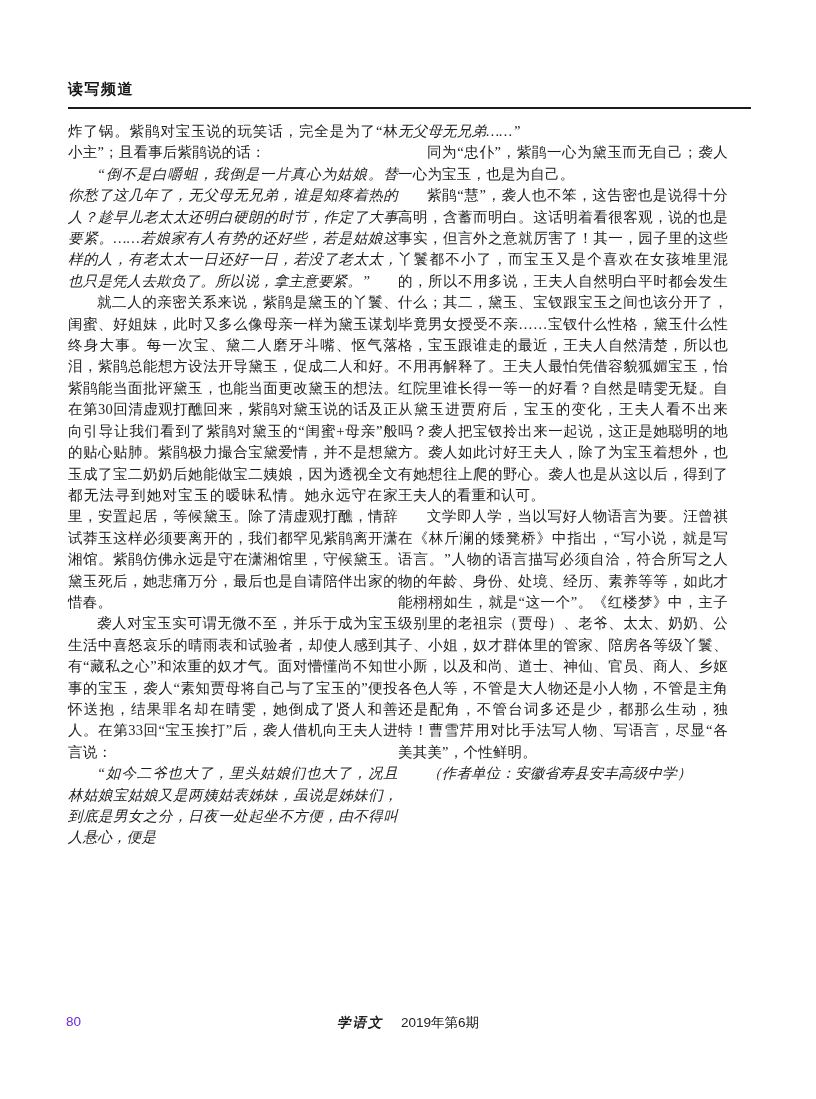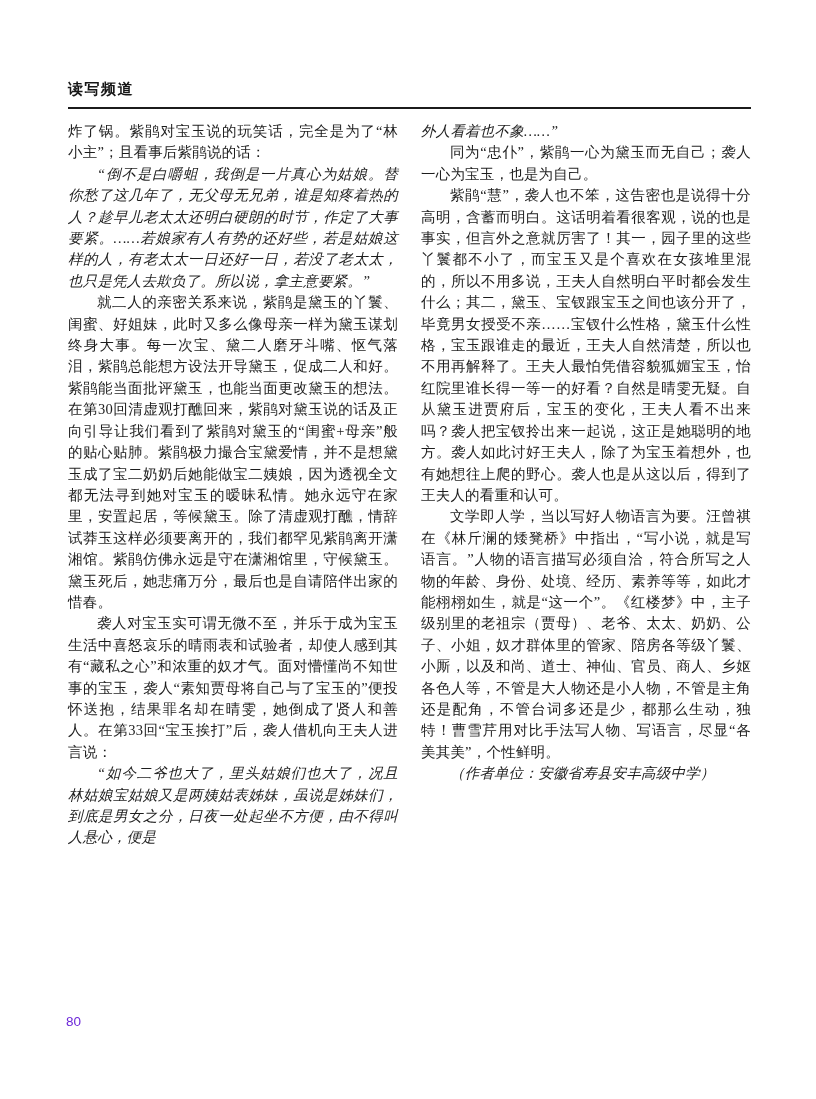--- a/index.html
+++ b/index.html
@@ -28,21 +28,20 @@
     letter-spacing: 1.5px;
     color: #161616;
   }
   .header-rule {
     height: 2px;
     background: #1b1b1b;
     margin-top: 8px;
   }
   .columns {
     display: flex;
-    gap: 23px;
     margin-top: 12px;
   }
   .col {
     width: 330px;
   }
   .col p {
     margin: 0;
     font-size: 14.5px;
     line-height: 21.4px;
     text-align: justify;
@@ -106,26 +105,30 @@
 
       <div class="col">
         <p>炸了锅。紫鹃对宝玉说的玩笑话，完全是为了“林小主”；且看事后紫鹃说的话：</p>
         <p class="indent kaiti">“倒不是白嚼蛆，我倒是一片真心为姑娘。替你愁了这几年了，无父母无兄弟，谁是知疼着热的人？趁早儿老太太还明白硬朗的时节，作定了大事要紧。……若娘家有人有势的还好些，若是姑娘这样的人，有老太太一日还好一日，若没了老太太，也只是凭人去欺负了。所以说，拿主意要紧。”</p>
         <p class="indent">就二人的亲密关系来说，紫鹃是黛玉的丫鬟、闺蜜、好姐妹，此时又多么像母亲一样为黛玉谋划终身大事。每一次宝、黛二人磨牙斗嘴、怄气落泪，紫鹃总能想方设法开导黛玉，促成二人和好。紫鹃能当面批评黛玉，也能当面更改黛玉的想法。在第30回清虚观打醮回来，紫鹃对黛玉说的话及正向引导让我们看到了紫鹃对黛玉的“闺蜜+母亲”般的贴心贴肺。紫鹃极力撮合宝黛爱情，并不是想黛玉成了宝二奶奶后她能做宝二姨娘，因为透视全文都无法寻到她对宝玉的暧昧私情。她永远守在家里，安置起居，等候黛玉。除了清虚观打醮，情辞试莽玉这样必须要离开的，我们都罕见紫鹃离开潇湘馆。紫鹃仿佛永远是守在潇湘馆里，守候黛玉。黛玉死后，她悲痛万分，最后也是自请陪伴出家的惜春。</p>
         <p class="indent">袭人对宝玉实可谓无微不至，并乐于成为宝玉生活中喜怒哀乐的晴雨表和试验者，却使人感到其有“藏私之心”和浓重的奴才气。面对懵懂尚不知世事的宝玉，袭人“素知贾母将自己与了宝玉的”便投怀送抱，结果罪名却在晴雯，她倒成了贤人和善人。在第33回“宝玉挨打”后，袭人借机向王夫人进言说：</p>
         <p class="indent kaiti">“如今二爷也大了，里头姑娘们也大了，况且林姑娘宝姑娘又是两姨姑表姊妹，虽说是姊妹们，到底是男女之分，日夜一处起坐不方便，由不得叫人悬心，便是</p>
       </div>
 
       <div class="col">
-        <p class="kaiti">外人看着也不象……”</p>
+        <p class="kaiti">无父母无兄弟……”</p>
         <p class="indent">同为“忠仆”，紫鹃一心为黛玉而无自己；袭人一心为宝玉，也是为自己。</p>
         <p class="indent">紫鹃“慧”，袭人也不笨，这告密也是说得十分高明，含蓄而明白。这话明着看很客观，说的也是事实，但言外之意就厉害了！其一，园子里的这些丫鬟都不小了，而宝玉又是个喜欢在女孩堆里混的，所以不用多说，王夫人自然明白平时都会发生什么；其二，黛玉、宝钗跟宝玉之间也该分开了，毕竟男女授受不亲……宝钗什么性格，黛玉什么性格，宝玉跟谁走的最近，王夫人自然清楚，所以也不用再解释了。王夫人最怕凭借容貌狐媚宝玉，怡红院里谁长得一等一的好看？自然是晴雯无疑。自从黛玉进贾府后，宝玉的变化，王夫人看不出来吗？袭人把宝钗拎出来一起说，这正是她聪明的地方。袭人如此讨好王夫人，除了为宝玉着想外，也有她想往上爬的野心。袭人也是从这以后，得到了王夫人的看重和认可。</p>
         <p class="indent">文学即人学，当以写好人物语言为要。汪曾祺在《林斤澜的矮凳桥》中指出，“写小说，就是写语言。”人物的语言描写必须自洽，符合所写之人物的年龄、身份、处境、经历、素养等等，如此才能栩栩如生，就是“这一个”。《红楼梦》中，主子级别里的老祖宗（贾母）、老爷、太太、奶奶、公子、小姐，奴才群体里的管家、陪房各等级丫鬟、小厮，以及和尚、道士、神仙、官员、商人、乡妪各色人等，不管是大人物还是小人物，不管是主角还是配角，不管台词多还是少，都那么生动，独特！曹雪芹用对比手法写人物、写语言，尽显“各美其美”，个性鲜明。</p>
         <p class="indent kaiti">（作者单位：安徽省寿县安丰高级中学）</p>
       </div>
 
     </div>
   </div>
 
   <div class="page-footer">
     <span class="page-number">80</span>
+    <div class="journal-line">
+      <span class="journal-name">学语文</span>
+      <span class="issue-label">2019年第6期</span>
+    </div>
   </div>
 </div>
 
 </body></html>

